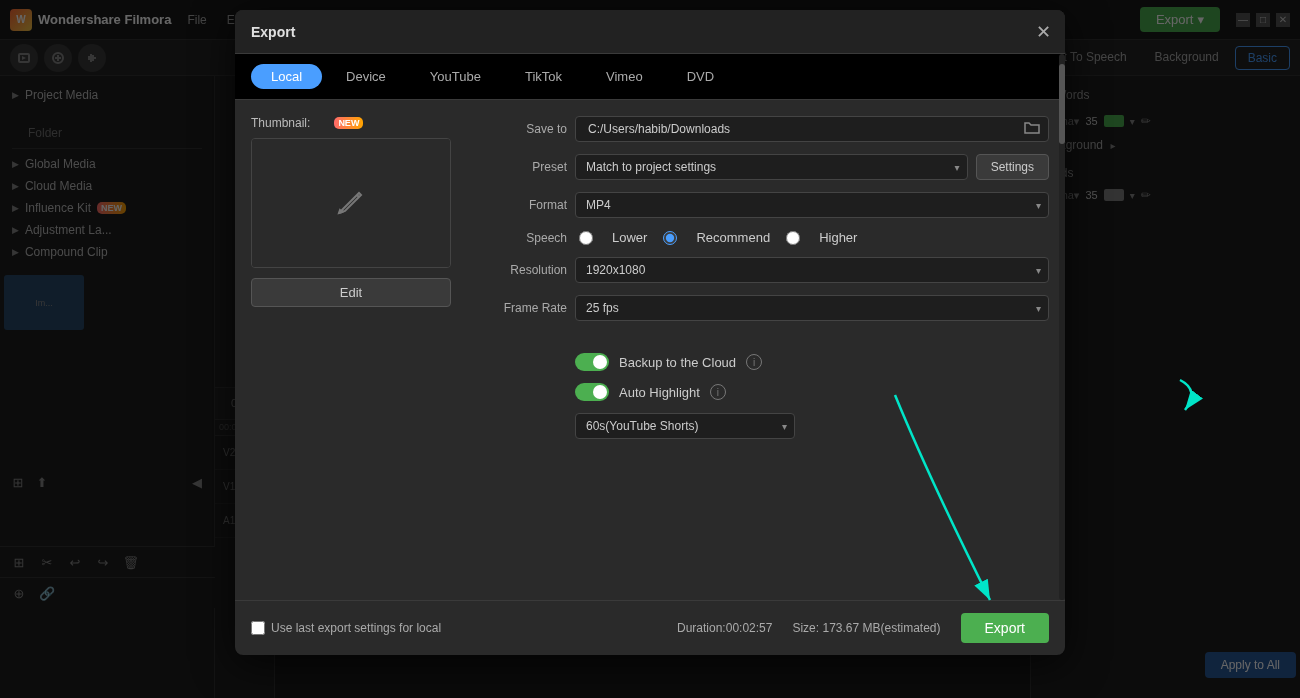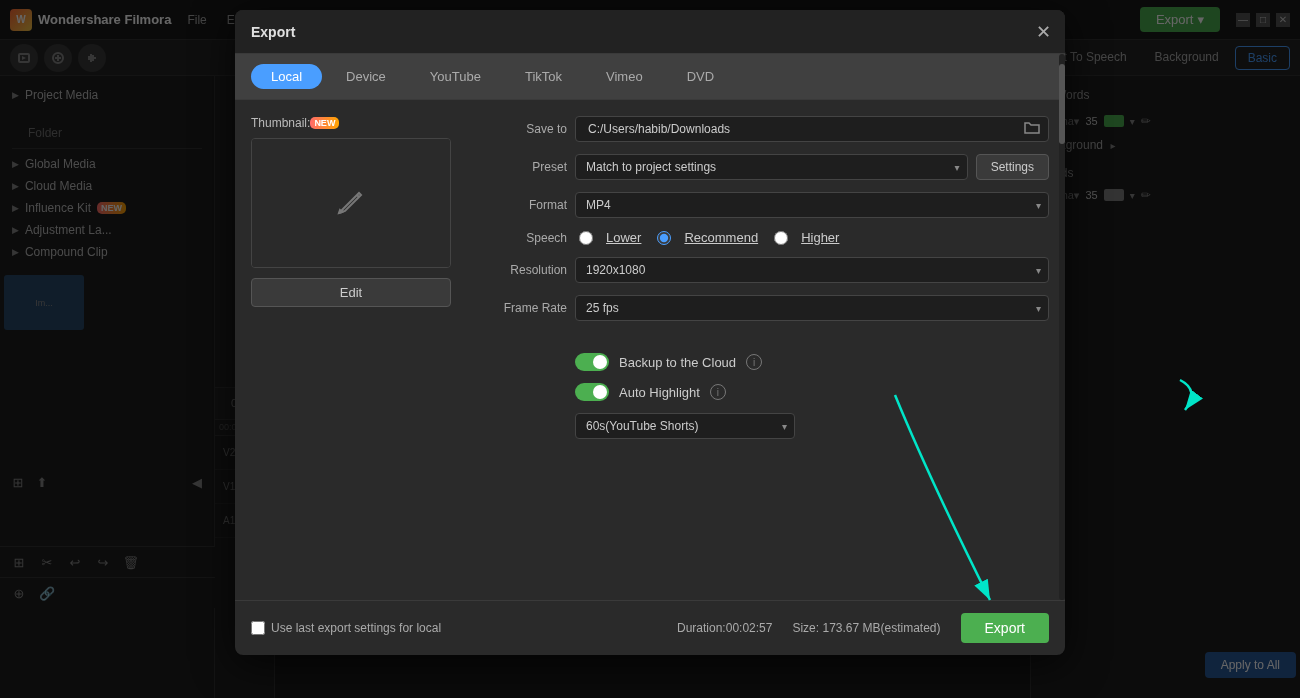--- a/index.html
+++ b/index.html
@@ -283,21 +283,21 @@
       font-size: 18px;
       line-height: 1;
     }
 
     
     .dialog-tabs {
       display: flex;
       align-items: flex-end;
       padding: 10px 16px;
       gap: 4px;
-      background: #404040;
+      background: #000000;
       border-bottom: 1px solid #3a3a3a;
     }
     .d-tab {
       padding: 5px 20px;
       border-radius: 20px;
       font-size: 13px;
       color: #aaa;
       cursor: pointer;
     }
     .d-tab.active {
@@ -317,21 +317,21 @@
     .thumbnail-panel {
       width: 220px;
       flex-shrink: 0;
     }
     .thumbnail-label {
       font-size: 12px;
       color: #bbb;
       margin-bottom: 8px;
       display: flex;
       align-items: center;
-      gap: 0;
+      gap: 24px;
     }
     .thumbnail-box {
       width: 200px;
       height: 130px;
       background: #1a1a1a;
       border: 1px solid #444;
       border-radius: 4px;
       display: flex;
       align-items: center;
       justify-content: center;
@@ -502,25 +502,24 @@
       color: #aaa;
       flex-shrink: 0;
     }
     .radio-group {
       display: flex;
       gap: 16px;
     }
     .radio-item {
       display: flex;
       align-items: center;
-      gap: 13px;
+      gap: 19px;
       cursor: pointer;
       font-size: 13px;
       color: #ccc;
-      text-decoration: underline;
     }
     .radio-input {
       width: 14px;
       height: 14px;
       accent-color: #4a9eff;
       cursor: pointer;
     }
 
     
     .toggle-row {

